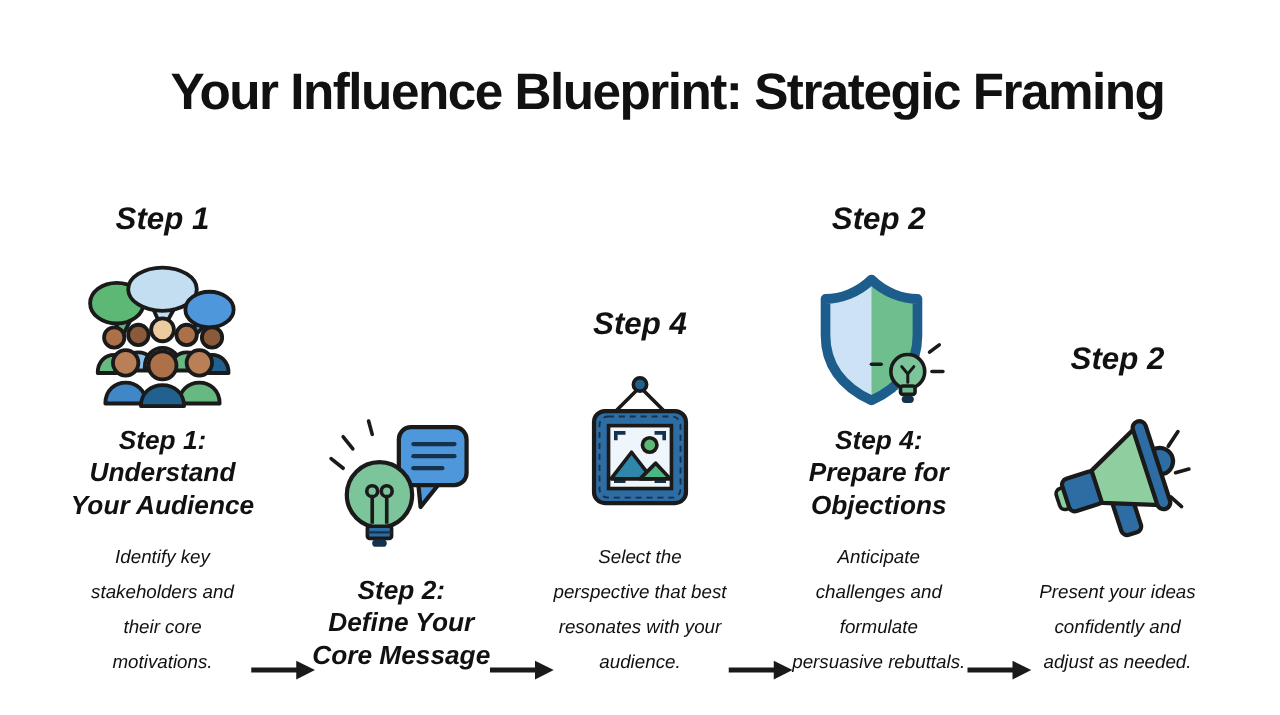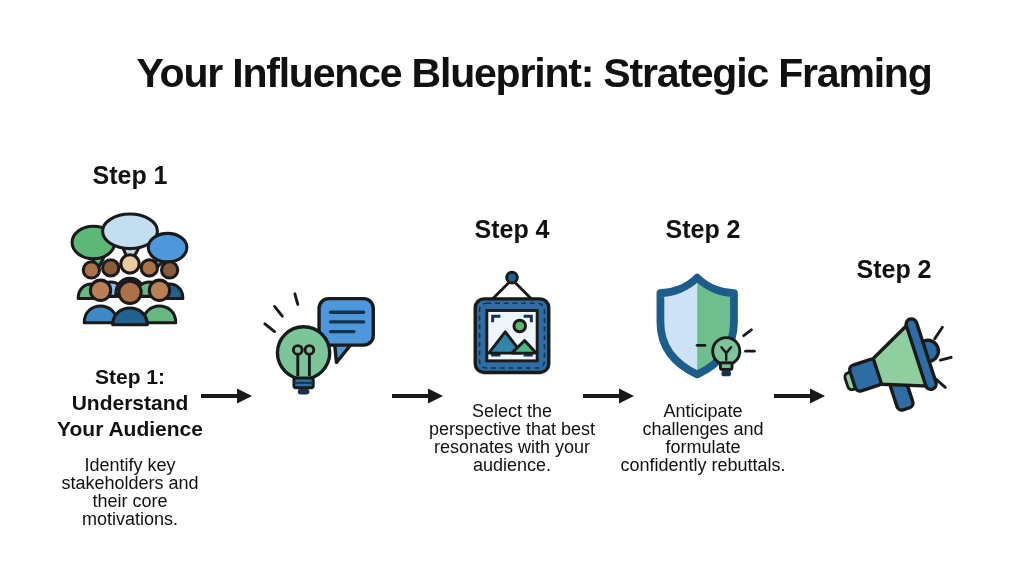--- a/index.html
+++ b/index.html
@@ -2,30 +2,30 @@
 <html><head>
 <meta charset="utf-8">
 <style>
   * { margin:0; padding:0; box-sizing:border-box; }
   html,body { width:1024px; height:572px; background:#ffffff; overflow:hidden;
     font-family:"Liberation Sans", sans-serif; color:#111111; }
   .page { position:relative; width:1024px; height:572px; background:#ffffff; }
   .main-title { position:absolute; top:50px; left:0; width:100%; text-align:center;
     font-size:41px; font-weight:700; letter-spacing:-1.2px; color:#111111;padding-left:44px; }
   .steps-row { position:absolute; top:160px; left:55px; width:914px;
-    display:flex; align-items:center; }
+    display:flex; align-items:flex-end;font-style:italic; }
   .step-col { width:150px; flex:0 0 150px; display:flex; flex-direction:column; align-items:center; }
   .arrow-cell { width:41px; flex:0 0 41px; padding-top:104px;
     display:flex; justify-content:center; overflow:visible; }
   .arrow-cell svg { margin:0 -6px; }
   .step-header { font-size:25px; line-height:30px; height:34px; font-weight:700; text-align:center; }
   .icon-wrap { height:136px; margin-top:10px; display:flex; align-items:center; justify-content:center; }
-  .step-title { font-size:21px; line-height:26px; min-height:84px; margin-top:24px;
+  .step-title { font-size:21px; line-height:26px; min-height:84px; margin-top:0;
     font-weight:700; text-align:center; white-space:pre-line; width:200px; }
-  .step-desc { font-size:18px; line-height:18px; margin-top:8px;
+  .step-desc { font-size:15px; line-height:28px; margin-top:8px;
     text-align:center; white-space:pre-line; width:186px; }
 </style>
 </head>
 <body>
 
 <div class="page">
 
   <h1 class="main-title">Your Influence Blueprint: Strategic Framing</h1>
 
   <div class="steps-row">
@@ -114,20 +114,23 @@
             <circle cx="38" cy="63" r="4.5"></circle>
             <circle cx="50" cy="63" r="4.5"></circle>
             <line x1="38" y1="67" x2="38" y2="90"></line>
             <line x1="50" y1="67" x2="50" y2="90"></line>
           </g>
           <rect x="34" y="92" width="20" height="10" rx="2" fill="#2e6da3" stroke="#1a1a1a" stroke-width="3"></rect>
           <line x1="34" y1="97" x2="54" y2="97" stroke="#14324c" stroke-width="2"></line>
           <rect x="38" y="103" width="12" height="6" rx="3" fill="#14324c"></rect>
         </svg>
       </div>
+      <div class="step-title">Step 2:
+Define Your
+Core Message</div>
     </div>
 
     <div class="arrow-cell">
       <svg width="52" height="16" viewBox="0 0 52 16">
         <line x1="1" y1="8" x2="42" y2="8" stroke="#1a1a1a" stroke-width="4"></line>
         <polygon points="37,0.5 52,8 37,15.5" fill="#1a1a1a"></polygon>
       </svg>
     </div>
 
     <div class="step-col">
@@ -174,24 +177,27 @@
             <line x1="64" y1="82" x2="56" y2="82"></line>
             <line x1="104" y1="72" x2="112" y2="66"></line>
             <line x1="106" y1="88" x2="115" y2="88"></line>
           </g>
           <circle cx="86" cy="88" r="14" fill="#7cc49a" stroke="#1a1a1a" stroke-width="3"></circle>
           <path d="M81,84 L86,90 L91,84 M86,90 L86,97" fill="none" stroke="#1a1a1a" stroke-width="2.5" stroke-linecap="round"></path>
           <rect x="80" y="100" width="12" height="7" rx="2" fill="#6fbe8e" stroke="#1a1a1a" stroke-width="3"></rect>
           <rect x="81" y="108" width="10" height="6" rx="3" fill="#14324c"></rect>
         </svg>
       </div>
+      <div class="step-title">Step 4:
+Prepare for
+Objections</div>
       <div class="step-desc">Anticipate
 challenges and
 formulate
-confidently rebuttals.</div>
+persuasive rebuttals.</div>
     </div>
 
     <div class="arrow-cell">
       <svg width="52" height="16" viewBox="0 0 52 16">
         <line x1="1" y1="8" x2="42" y2="8" stroke="#1a1a1a" stroke-width="4"></line>
         <polygon points="37,0.5 52,8 37,15.5" fill="#1a1a1a"></polygon>
       </svg>
     </div>
 
     <div class="step-col">
@@ -206,16 +212,19 @@
             <polygon points="44,48 90,25 90,93 44,76" fill="#8fcf9f" stroke-width="3.5"></polygon>
             <rect x="87" y="21" width="11" height="76" rx="5.5" fill="#2e6da3" stroke-width="3.5"></rect>
           </g>
           <g stroke="#1a1a1a" stroke-width="3" stroke-linecap="round">
             <line x1="104" y1="34" x2="112" y2="22"></line>
             <line x1="110" y1="56" x2="121" y2="53"></line>
             <line x1="106" y1="76" x2="115" y2="84"></line>
           </g>
         </svg>
       </div>
+      <div class="step-desc">Present your ideas
+confidently and
+adjust as needed.</div>
     </div>
 
   </div>
 </div>
 
 </body></html>

